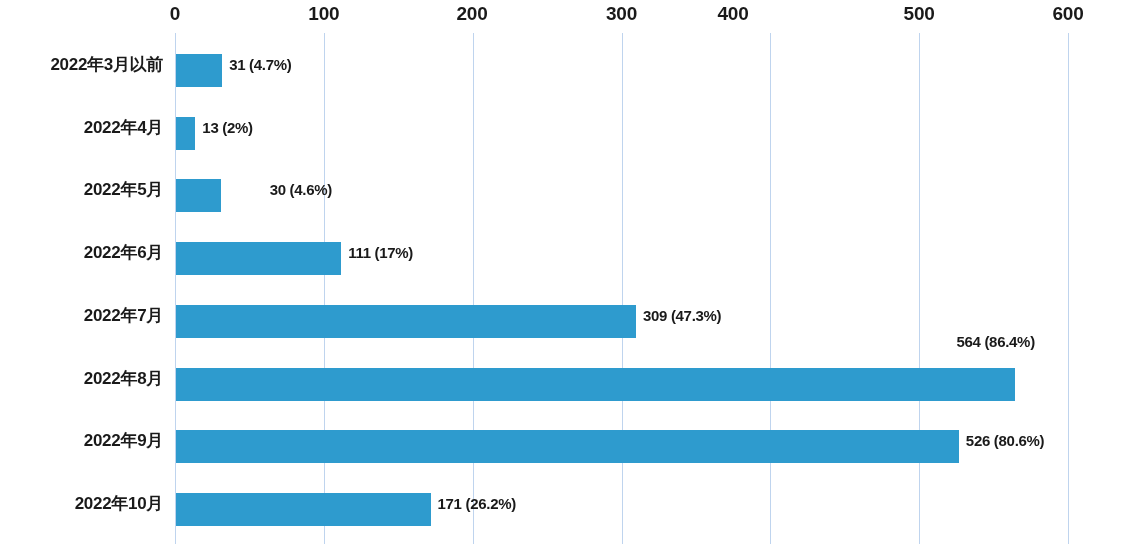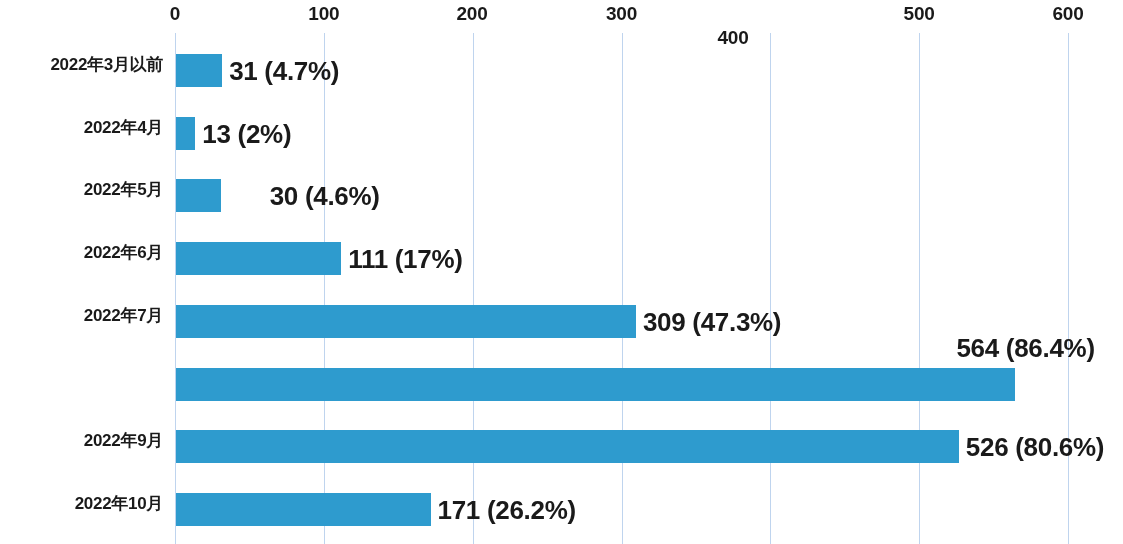--- a/index.html
+++ b/index.html
@@ -68,21 +68,21 @@
 
   .bar {
     position: absolute;
     left: 176px;
     height: 33px;
     background: #2E9BCE;
   }
 
   .bar-value {
     position: absolute;
-    font-size: 26px;
+    font-size: 15px;
     font-weight: bold;
     color: #1a1a1a;
     white-space: nowrap;
     letter-spacing: -0.3px;
   }
 
   .bar-value.inside-right {
     
   }
 
@@ -93,21 +93,21 @@
 </head>
 <body>
 
 <div id="chart-root">
 
   <div id="tick-labels">
       <div class="tick-label" style="left: 175px;">0</div>
       <div class="tick-label" style="left: 323.833px;">100</div>
       <div class="tick-label" style="left: 472px;">200</div>
       <div class="tick-label" style="left: 621.5px;">300</div>
-      <div class="tick-label" style="left: 733px; margin-top: 24px;">400</div>
+      <div class="tick-label" style="left: 733px;">400</div>
       <div class="tick-label" style="left: 919.167px;">500</div>
       <div class="tick-label" style="left: 1068px;">600</div>
     </div>
 
   <div class="plot-area">
     <div id="gridlines">
         <div class="gridline" style="left: 0px; background: rgb(191, 212, 238);"></div>
         <div class="gridline" style="left: 148.833px; background: rgb(191, 212, 238);"></div>
         <div class="gridline" style="left: 297.667px; background: rgb(191, 212, 238);"></div>
         <div class="gridline" style="left: 446.5px; background: rgb(191, 212, 238);"></div>
@@ -137,20 +137,21 @@
         <div class="cat-label-holder" style="top: 13px;">2022年6月</div>
         <div class="bar" style="top: 14px; width: 165.205px; background: rgb(46, 155, 206);"></div>
         <div class="bar-value inside-right" style="left: 348.205px; top: 16px;">111 (17%)</div>
       </div>
       <div class="row" style="top: 290.8px;">
         <div class="cat-label-holder" style="top: 13px;">2022年7月</div>
         <div class="bar" style="top: 14px; width: 459.895px; background: rgb(46, 155, 206);"></div>
         <div class="bar-value inside-right" style="left: 642.895px; top: 16px;">309 (47.3%)</div>
       </div>
       <div class="row" style="top: 353.5px;">
+        <div class="cat-label-holder" style="top: 13px;">2022年8月</div>
         <div class="bar" style="top: 14px; width: 839.42px; background: rgb(46, 155, 206);"></div>
         <div class="bar-value above" style="left: 956.42px; top: -21px; text-align: center;">564 (86.4%)</div>
       </div>
       <div class="row" style="top: 416.2px;">
         <div class="cat-label-holder" style="top: 13px;">2022年9月</div>
         <div class="bar" style="top: 14px; width: 782.863px; background: rgb(46, 155, 206);"></div>
         <div class="bar-value inside-right" style="left: 965.863px; top: 16px;">526 (80.6%)</div>
       </div>
       <div class="row" style="top: 478.9px;">
         <div class="cat-label-holder" style="top: 13px;">2022年10月</div>

